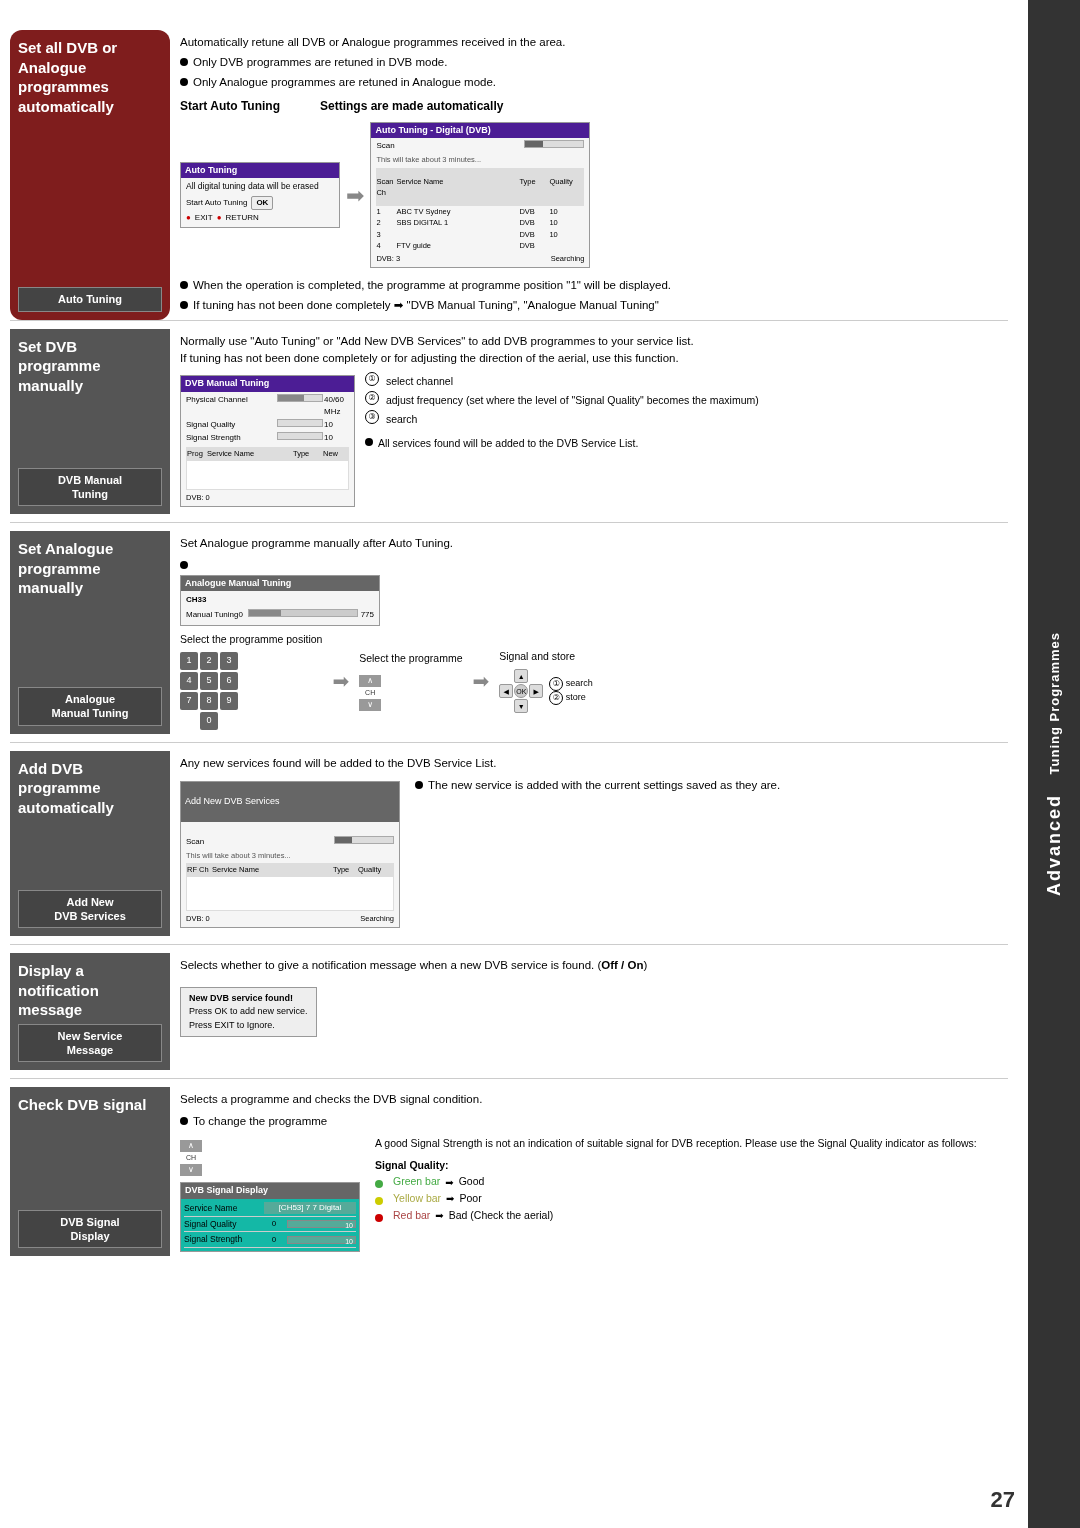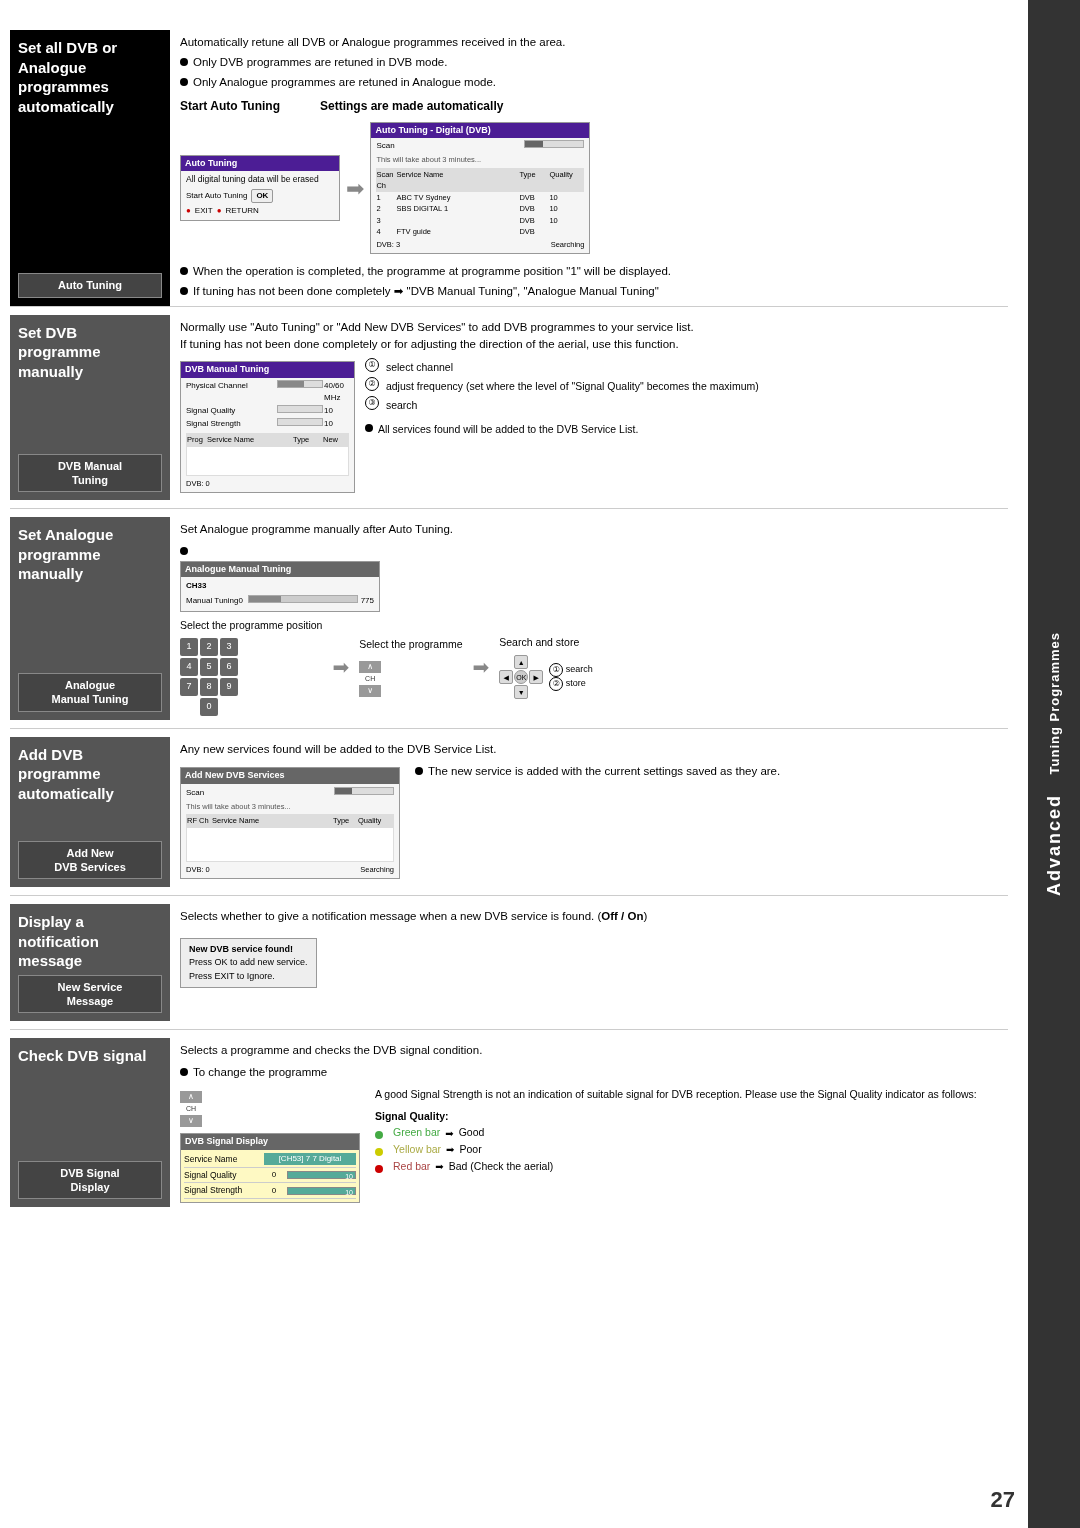--- a/index.html
+++ b/index.html
@@ -249,21 +249,21 @@
       font-size: 10px;
     }
 
     .green-bar { color: #4a4; }
     .yellow-bar { color: #aa4; }
     .red-bar { color: #a44; }
 
     
     .dvb-signal-panel {
       border: 1px solid #999;
-      background: #fef9c3;
+      background: #14b8a6;
       font-size: 9px;
       padding: 3px;
       width: 180px;
     }
 
     .dvb-panel-title {
       background: #666;
       color: #fff;
       padding: 1px 4px;
       font-size: 9px;
@@ -369,41 +369,41 @@
       background: #f5f5f5;
       font-size: 8.5px;
       padding: 3px 5px;
       width: 220px;
       margin: 4px 0;
     }
 
     .add-dvb-panel-title {
       background: #666;
       color: #fff;
-      padding: 1px 4px;
+      padding: 13px 4px;
       font-size: 9px;
-      font-weight: bold;
-      margin: -3px -5px 3px -5px;
+      font-weight: normal;
+      margin: -3px -5px 14px -5px;
     }
   </style>
 </head>
 <body>
 
 <div class="page-container">
 
   <div class="right-sidebar">
     <span class="sidebar-text-tuning">Tuning Programmes</span>
     <span class="sidebar-text-advanced">Advanced</span>
   </div>
 
   <div class="main-content">
 
     <div style="display:flex; border-bottom:1px solid #ccc; min-height:100px;">
 
-      <div class="section-label" style="background:#000000; min-height:180px;">
+      <div class="section-label" style="background:#7f1d1d; min-height:180px;border-radius:12px;">
         <div class="section-label-title">Set all DVB or Analogue programmes automatically</div>
         <div class="section-label-subtitle">Auto Tuning</div>
       </div>
 
       <div class="section-content">
 
         <div style="font-size:11.5px; margin-bottom:6px;">
           <span>Automatically retune all DVB or Analogue programmes received in the area.</span>
           <div style="margin-top:3px;">
             <div class="bullet-item">
@@ -443,21 +443,21 @@
 
           <div class="mini-panel" style="width:220px;">
             <div class="mini-panel-title">Auto Tuning - Digital (DVB)</div>
             <div style="display:flex; justify-content:space-between; font-size:8px; margin-bottom:2px;">
               <span>Scan</span>
               <div style="width:60px; height:8px; background:#ddd; border:1px solid #aaa;">
                 <div style="width:30%; height:100%; background:#666;"></div>
               </div>
             </div>
             <div style="font-size:7.5px; color:#555; margin-bottom:2px;">This will take about 3 minutes...</div>
-            <div style="display:grid; grid-template-columns: 20px 1fr 30px 35px; font-size:7.5px; background:#ddd; padding:1px 0;">
+            <div style="display:grid; grid-template-columns: 20px 1fr 30px 35px; font-size:7.5px; background:#ddd; padding:8px 0;">
               <span>Scan Ch</span>
               <span>Service Name</span>
               <span>Type</span>
               <span>Quality</span>
             </div>
             <div style="display:grid; grid-template-columns: 20px 1fr 30px 35px; font-size:7.5px;">
               <span>1</span>
                 <span>ABC TV Sydney</span>
                 <span>DVB</span>
                 <span>10</span>
@@ -609,21 +609,21 @@
             <div class="ch-up-down">
               <div class="ch-arrow">∧</div>
               <div class="ch-label">CH</div>
               <div class="ch-arrow">∨</div>
             </div>
           </div>
 
           <div style="font-size:20px; color:#888;">➡</div>
 
           <div>
-            <div style="font-size:10.5px; margin-bottom:4px;">Search and store</div>
+            <div style="font-size:10.5px; margin-bottom:4px;">Signal and store</div>
             <div style="display:flex; align-items:center; gap:6px;">
 
               <div class="circular-nav">
                 <div class="cn-btn cn-top">▲</div>
                 <div class="cn-btn cn-left">◀</div>
                 <div class="cn-btn cn-center cn-center-btn">OK</div>
                 <div class="cn-btn cn-right">▶</div>
                 <div class="cn-btn cn-bottom">▼</div>
               </div>
               <div>

